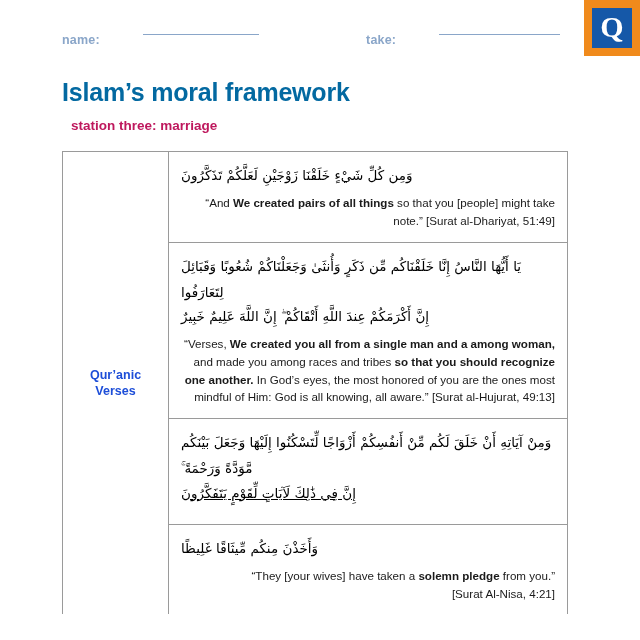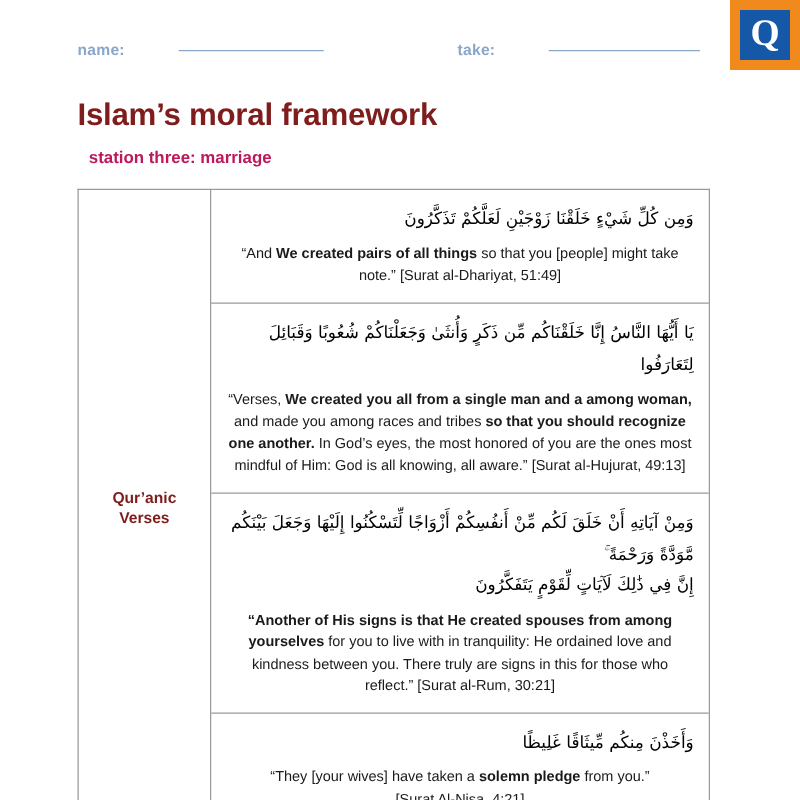--- a/index.html
+++ b/index.html
@@ -45,21 +45,21 @@
     transform: translateY(-1px);
   }
 
   
   .meta-row {
     position: absolute;
     top: 33px;
     left: 62px;
     right: 80px;
     display: flex;
-    align-items: center;
+    align-items: flex-start;
     gap: 39px;
   }
   .meta-label {
     color: #8aa6c9;
     font-size: 12.5px;
     font-weight: bold;
     letter-spacing: .2px;
   }
   .meta-rule {
     border-bottom: 1.4px solid #8aa6c9;
@@ -68,21 +68,21 @@
   }
   .rule-name { width: 152px; }
   .rule-date { width: 158px; }
   .meta-spacer { width: 38px; }
 
   
   .doc-title {
     position: absolute;
     top: 78px;
     left: 62px;
-    color: #7f1d1d;
+    color: #0369a1;
     font-size: 25px;
     font-weight: bold;
     letter-spacing: -0.2px;
   }
   .doc-subtitle {
     position: absolute;
     top: 118px;
     left: 71px;
     color: #be185d;
     font-size: 13.5px;
@@ -103,53 +103,53 @@
   .col-label {
     width: 106px;
     border-right: 1px solid #9a9a9a;
     box-sizing: border-box;
     display: flex;
     align-items: center;
     justify-content: center;
     text-align: center;
   }
   .col-label-text {
-    color: #7f1d1d;
+    color: #1d4ed8;
     font-size: 12.5px;
     font-weight: bold;
     line-height: 1.3;
     white-space: pre-line;
     text-align: center;
   }
   .col-body {
     flex: 1;
     box-sizing: border-box;
   }
   .verse-cell {
     border-bottom: 1px solid #9a9a9a;
     padding: 10px 12px 12px 12px;
     box-sizing: border-box;
   }
   .verse-cell:last-child {
     border-bottom: none;
   }
   .arabic {
     direction: rtl;
-    text-align: right;
+    text-align: left;
     font-family: "DejaVu Sans", sans-serif;
     font-size: 13.5px;
     line-height: 1.95;
     color: #000000;
     margin-bottom: 6px;
   }
   .translation {
     font-size: 11.6px;
     line-height: 1.52;
     color: #1a1a1a;
-    text-align: center;
+    text-align: right;
   }
   .translation b { font-weight: bold; }
 </style>
 </head>
 <body>
 
 <div class="logo-badge">
   <div class="logo-inner">
     <span class="logo-q">Q</span>
   </div>
@@ -171,26 +171,26 @@
     <div class="col-label-text">Qur’anic
 Verses</div>
   </div>
   <div class="col-body" id="verses-column">
       <div class="verse-cell">
         <div class="arabic">وَمِن كُلِّ شَيْءٍ خَلَقْنَا زَوْجَيْنِ لَعَلَّكُمْ تَذَكَّرُونَ</div>
         <div class="translation"><span>“And </span><b>We created pairs of all things</b><span> so that you [people] might take note.” [Surat al-Dhariyat, 51:49]</span></div>
       </div>
       <div class="verse-cell">
         <div class="arabic">يَا أَيُّهَا النَّاسُ إِنَّا خَلَقْنَاكُم مِّن ذَكَرٍ وَأُنثَىٰ وَجَعَلْنَاكُمْ شُعُوبًا وَقَبَائِلَ لِتَعَارَفُوا</div>
+        <div class="arabic" style="margin-top: -8px;">إِنَّ أَكْرَمَكُمْ عِندَ اللَّهِ أَتْقَاكُمْ ۖ إِنَّ اللَّهَ عَلِيمٌ خَبِيرٌ</div>
         <div class="translation"><span>“Verses, </span><b>We created you all from a single man and a among woman,</b><span> and made you among races and tribes </span><b>so that you should recognize one another.</b><span> In God’s eyes, the most honored of you are the ones most mindful of Him: God is all knowing, all aware.” [Surat al-Hujurat, 49:13]</span></div>
       </div>
       <div class="verse-cell">
         <div class="arabic">وَمِنْ آيَاتِهِ أَنْ خَلَقَ لَكُم مِّنْ أَنفُسِكُمْ أَزْوَاجًا لِّتَسْكُنُوا إِلَيْهَا وَجَعَلَ بَيْنَكُم مَّوَدَّةً وَرَحْمَةً ۚ</div>
-        <div class="arabic" style="margin-top: -8px;">إِنَّ فِي ذَٰلِكَ لَآيَاتٍ لِّقَوْمٍ يَتَفَكَّرُونَ</div>
-        <div class="translation"><b>“Another of His signs is that He created spouses from among yourselves</b><span> for you to live with in tranquility: He ordained love and kindness between you. There truly are signs in this for those who reflect.” [Surat al-Rum, 30:21]</span></div>
+        <div class="arabic" style="margin-top: -8px; text-decoration: underline;">إِنَّ فِي ذَٰلِكَ لَآيَاتٍ لِّقَوْمٍ يَتَفَكَّرُونَ</div>
       </div>
       <div class="verse-cell">
         <div class="arabic">وَأَخَذْنَ مِنكُم مِّيثَاقًا غَلِيظًا</div>
         <div class="translation"><span>“They [your wives] have taken a </span><b>solemn pledge</b><span style="white-space: pre-line;"> from you.”
 [Surat Al-Nisa, 4:21]</span></div>
       </div>
     </div>
 </div>
 
 </body></html>

